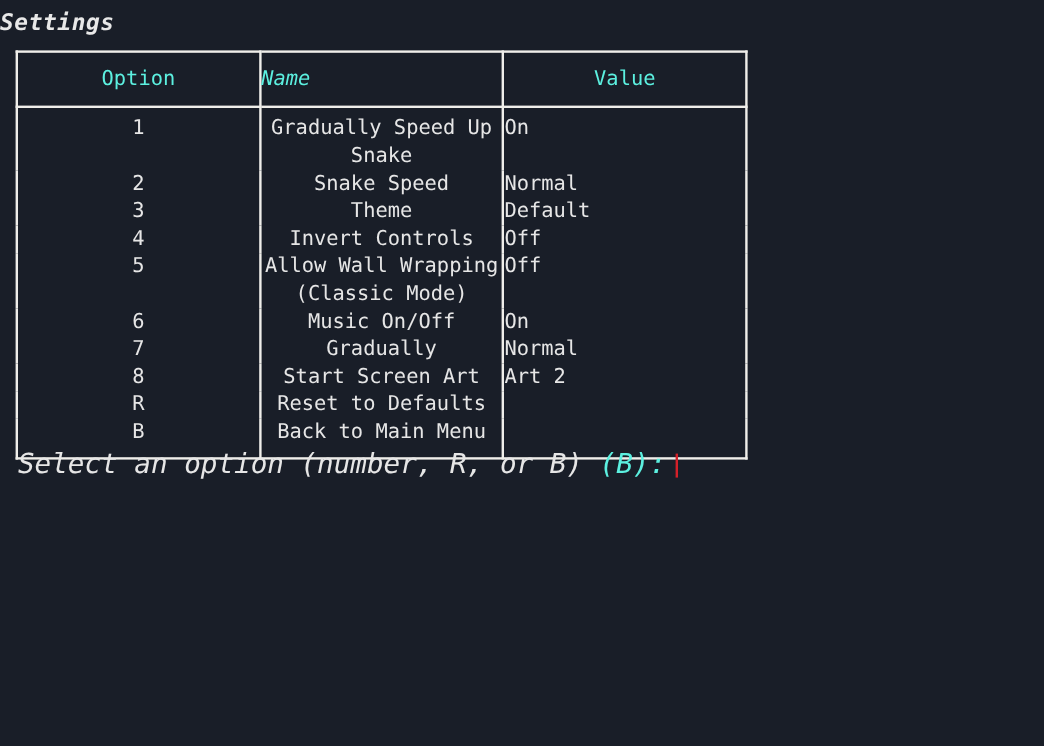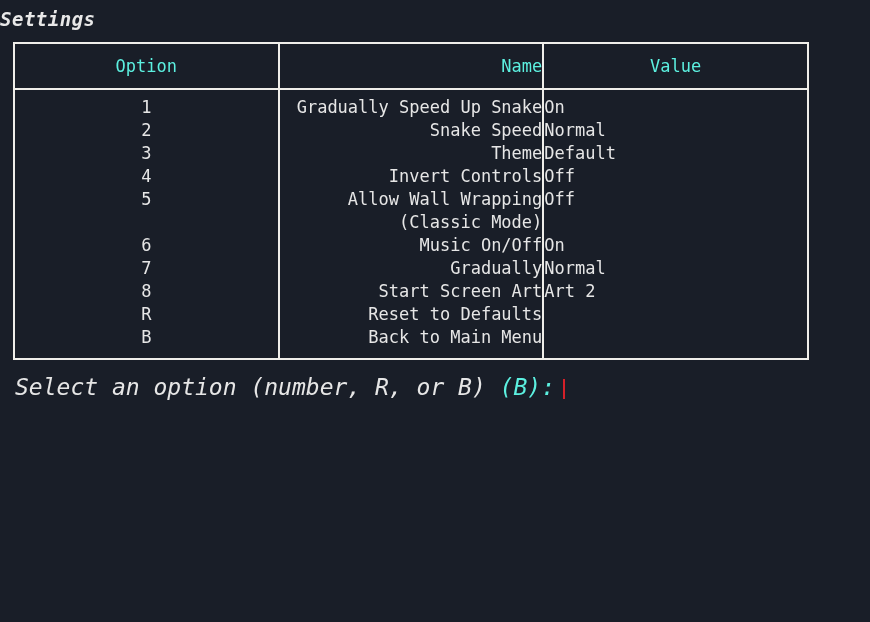--- a/index.html
+++ b/index.html
@@ -31,21 +31,21 @@
   
   .table-wrap {
     position: absolute;
     left: 13px;
     top: 42px;
     width: 674px;
   }
 
   .settings-table {
     border-collapse: collapse;
-    width: 796px;
+    width: 610px;
     table-layout: fixed;
   }
 
   .settings-table th,
   .settings-table td {
     padding: 0;
     vertical-align: top;
   }
 
   
@@ -54,21 +54,22 @@
     height: 44px;
     font-weight: normal;
     color: #5cf0e0;
     font-size: 17px;
     line-height: 44px;
   }
   .settings-table thead th.col-option {
     text-align: center;
   }
   .settings-table thead th.col-name {
-    text-align: right;
+    text-align: left;
+    font-style: italic;
   }
   .settings-table thead th.col-value {
     text-align: center;
     margin-top: 12px;
   }
 
   
   .settings-table tbody td {
     border-left: 2px solid #efeeea;
     border-right: 2px solid #efeeea;
@@ -79,21 +80,21 @@
   }
   .settings-table tbody tr:last-child td {
     border-bottom: 2px solid #efeeea;
     padding-bottom: 9px;
   }
   .settings-table tbody tr:first-child td {
     padding-top: 6px;
   }
 
   .cell-option { text-align: center; width: 105px; }
-  .cell-name   { text-align: right;   padding-left: 19px; }
+  .cell-name   { text-align: center;   padding-left: 19px; }
   .cell-value  { text-align: left;  width: 115px; padding-right: 16px; }
 
   
   .prompt {
     position: absolute;
     left: 15px;
     top: 376px;
     font-size: 23px;
     color: #e6e6e6;
     white-space: pre;

